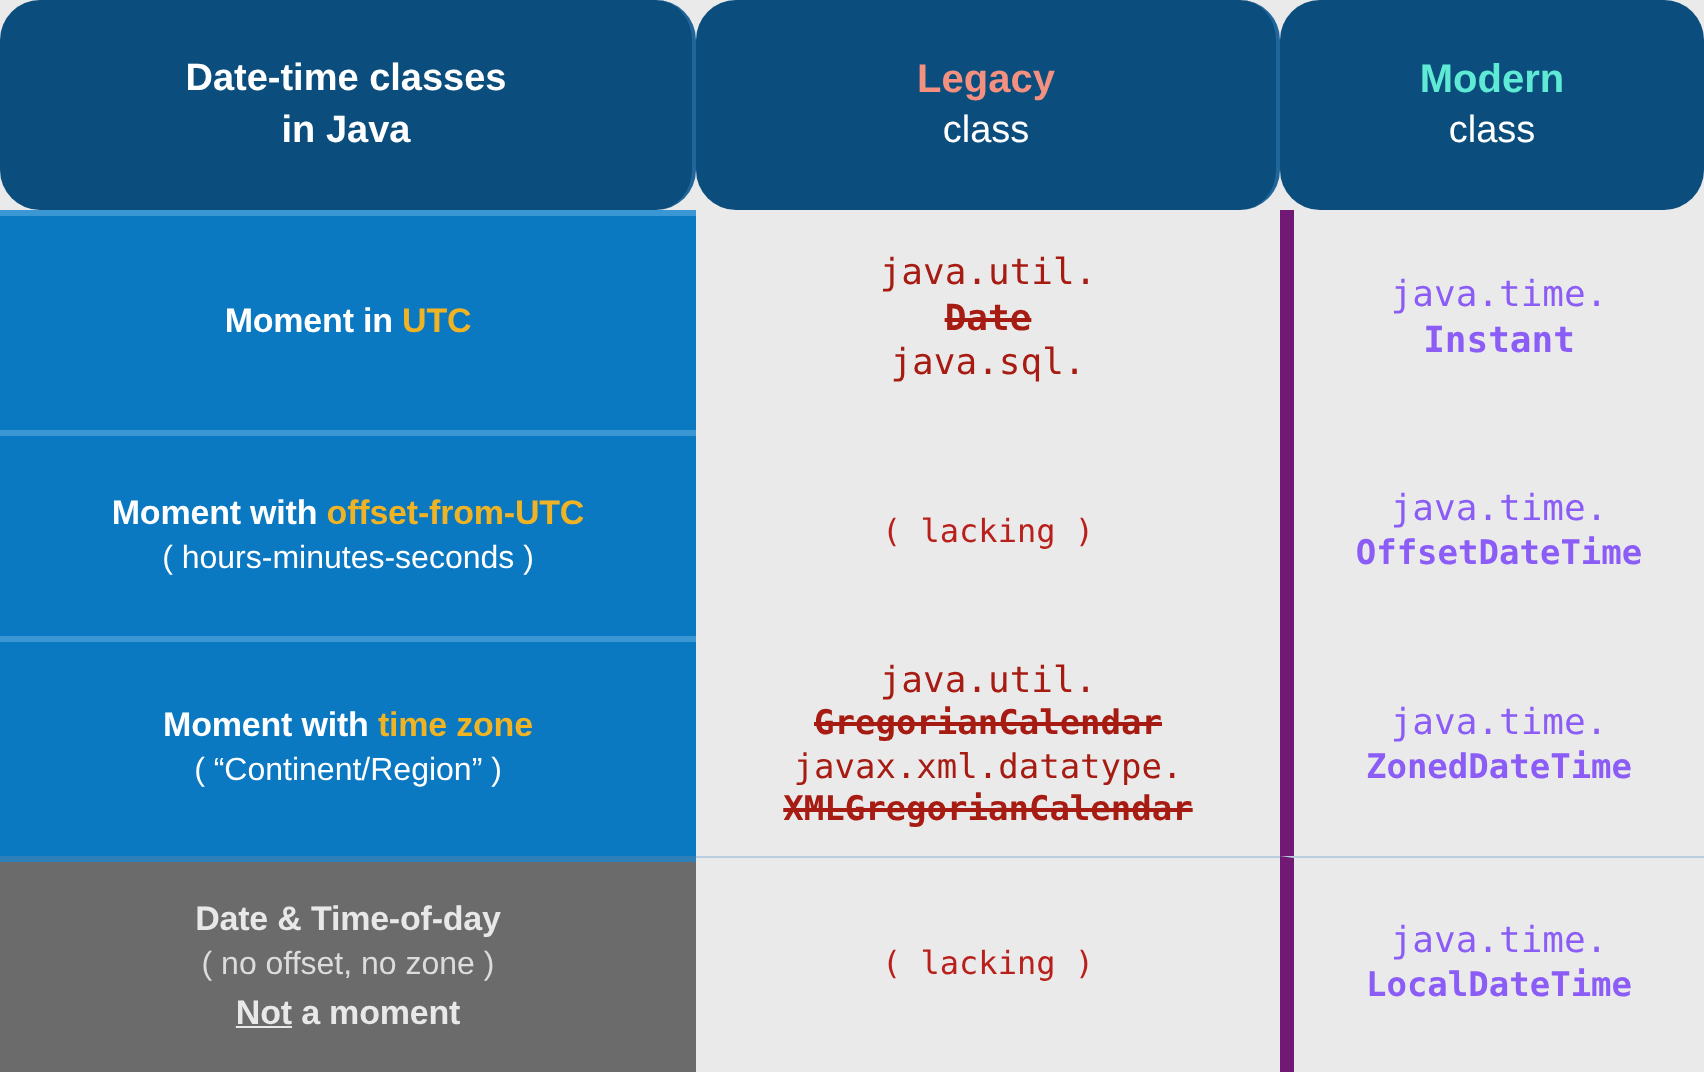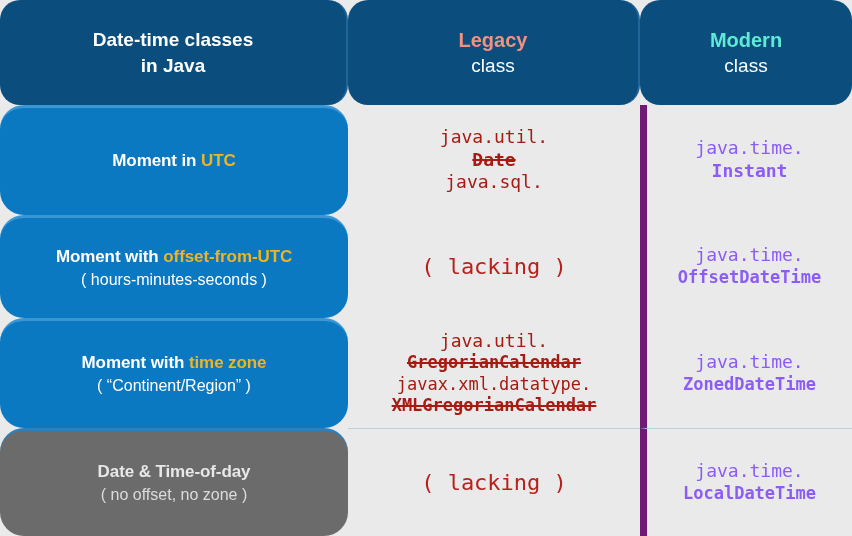--- a/index.html
+++ b/index.html
@@ -67,21 +67,20 @@
   .lbl {
     background: #0b78c2;
     color: #ffffff;
     display: flex;
     flex-direction: column;
     align-items: center;
     justify-content: center;
     text-align: center;
     line-height: 1.42;
     border-top: 3px solid #3a97d4;
-    border-radius: 24px;
   }
   .lbl.gray {
     background: #6b6b6b;
     border-top: 3px solid #2f80b8;
   }
   .lbl-main {
     font-size: 17px;
     font-weight: bold;
     letter-spacing: -0.1px;
   }
@@ -116,21 +115,21 @@
   }
   .c-cls {
     font-size: 18px;
     font-weight: bold;
   }
   .c-cls.struck {
     text-decoration: line-through;
     text-decoration-thickness: 2px;
   }
   .c-lacking {
-    font-size: 22px;
+    font-size: 16px;
     font-weight: normal;
     color: #b9201b;
   }
   .c-wide { font-size: 17px; }
 </style>
 </head>
 <body>
 
 <div id="table">
 
@@ -215,20 +214,23 @@
       <div class="c-cls c-wide">ZonedDateTime</div>
     </div>
 
   </div>
 
   <div class="row row-4">
 
     <div class="col-label lbl gray">
       <div class="lbl-main">Date &amp; Time-of-day</div>
       <div class="lbl-sub">( no offset, no zone )</div>
+      <div class="lbl-main">
+        <span class="u-not">Not</span><span> a moment</span>
+      </div>
     </div>
 
     <div class="col-legacy code legacy code-sep-top">
       <div class="c-lacking">( lacking )</div>
     </div>
 
     <div class="col-modern code modern code-sep-top">
       <div class="c-pkg">java.time.</div>
       <div class="c-cls c-wide">LocalDateTime</div>
     </div>

